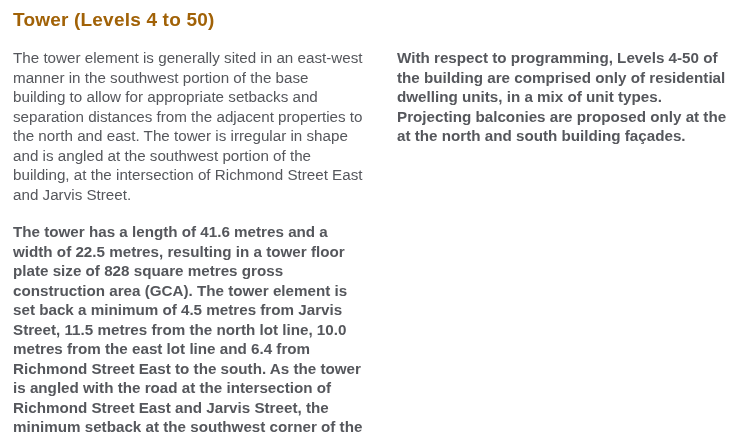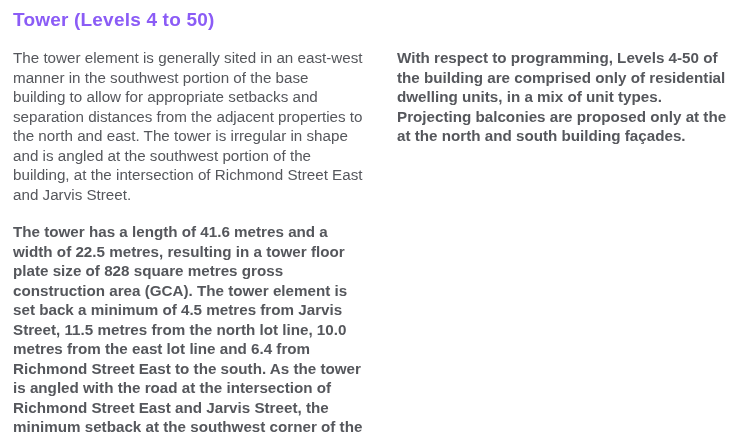--- a/index.html
+++ b/index.html
@@ -18,21 +18,21 @@
     width: 734px;
     height: 440px;
     padding: 9px 12px 0 13px;
     background: #ffffff;
   }
   h1.section-title {
     margin: 0 0 17px 0;
     font-size: 19px;
     line-height: 22px;
     font-weight: 700;
-    color: #8b5cf6;
+    color: #a16207;
     letter-spacing: 0.2px;
   }
   .columns {
     display: grid;
     grid-template-columns: 350px 339px;
     column-gap: 34px;
     align-items: start;
   }
   .column p {
     margin: 0 0 18px 0;

